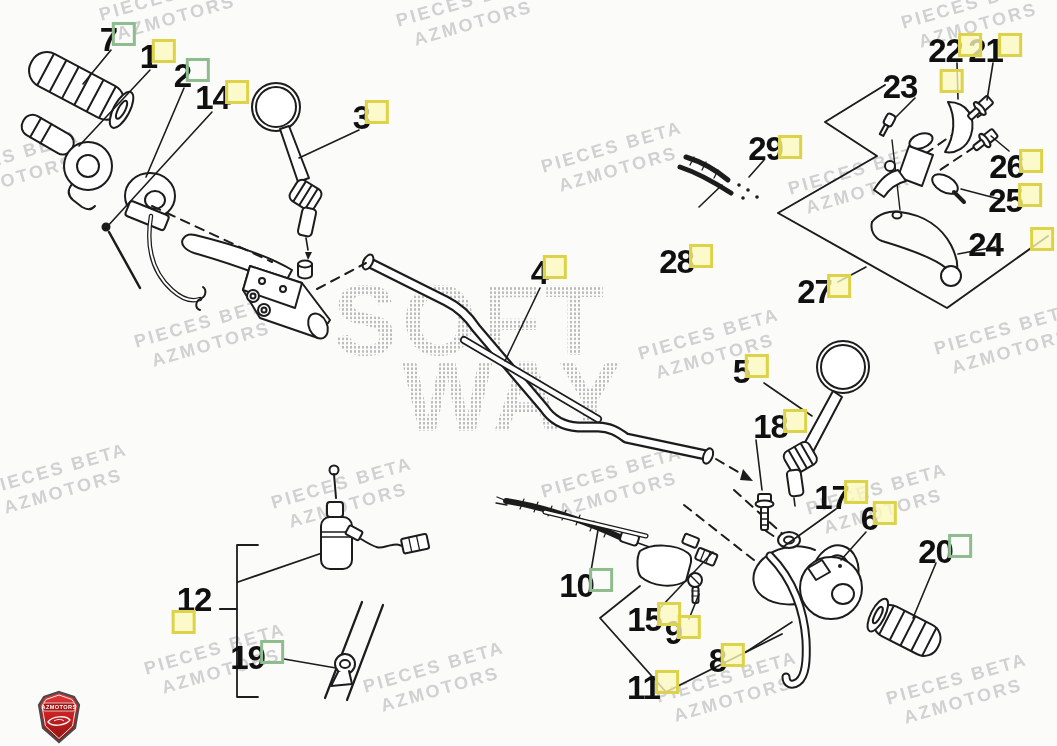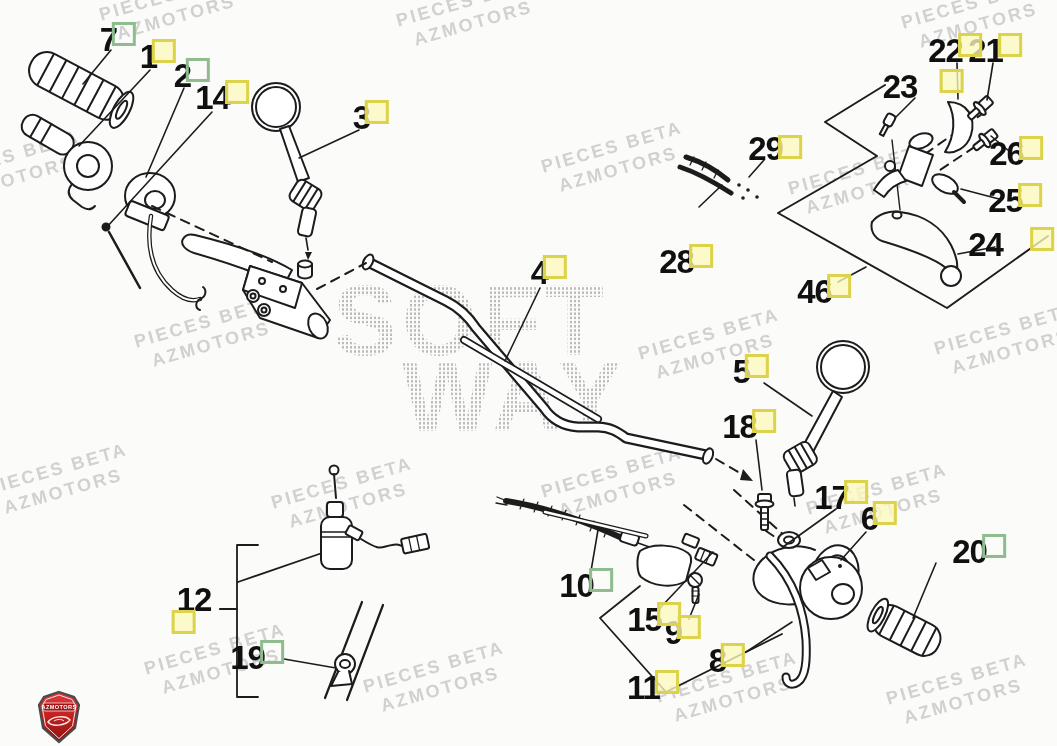--- a/index.html
+++ b/index.html
@@ -428,29 +428,29 @@
       <span class="box"></span>
     </div>
     <div class="callout yellow" style="left: 654px; top: 620px;">
       <span class="num">15</span>
       <span class="box"></span>
     </div>
     <div class="callout yellow" style="left: 841px; top: 498px;">
       <span class="num">17</span>
       <span class="box"></span>
     </div>
-    <div class="callout yellow" style="left: 749px; top: 427px;">
+    <div class="callout yellow" style="left: 780px; top: 427px;">
       <span class="num">18</span>
       <span class="box"></span>
     </div>
     <div class="callout green" style="left: 257px; top: 658px;">
       <span class="num">19</span>
       <span class="box"></span>
     </div>
-    <div class="callout green" style="left: 979px; top: 552px;">
+    <div class="callout green" style="left: 945px; top: 552px;">
       <span class="num">20</span>
       <span class="box"></span>
     </div>
     <div class="callout yellow" style="left: 995px; top: 51px;">
       <span class="num">21</span>
       <span class="box"></span>
     </div>
     <div class="callout yellow" style="left: 955px; top: 51px;">
       <span class="num">22</span>
       <span class="box"></span>
@@ -460,26 +460,26 @@
       <span class="box"></span>
     </div>
     <div class="callout yellow" style="left: 1011px; top: 245px; gap: 32px;">
       <span class="num">24</span>
       <span class="box"></span>
     </div>
     <div class="callout yellow" style="left: 1015px; top: 201px;">
       <span class="num">25</span>
       <span class="box"></span>
     </div>
-    <div class="callout yellow" style="left: 1016px; top: 154px;">
+    <div class="callout yellow" style="left: 1016px; top: 167px;">
       <span class="num">26</span>
       <span class="box"></span>
     </div>
     <div class="callout yellow" style="left: 824px; top: 292px;">
-      <span class="num">46</span>
+      <span class="num">27</span>
       <span class="box"></span>
     </div>
     <div class="callout yellow" style="left: 686px; top: 220px; margin-top: 42px;">
       <span class="num">28</span>
       <span class="box"></span>
     </div>
     <div class="callout yellow" style="left: 775px; top: 149px; align-items: center;">
       <span class="num">29</span>
       <span class="box"></span>
     </div>

